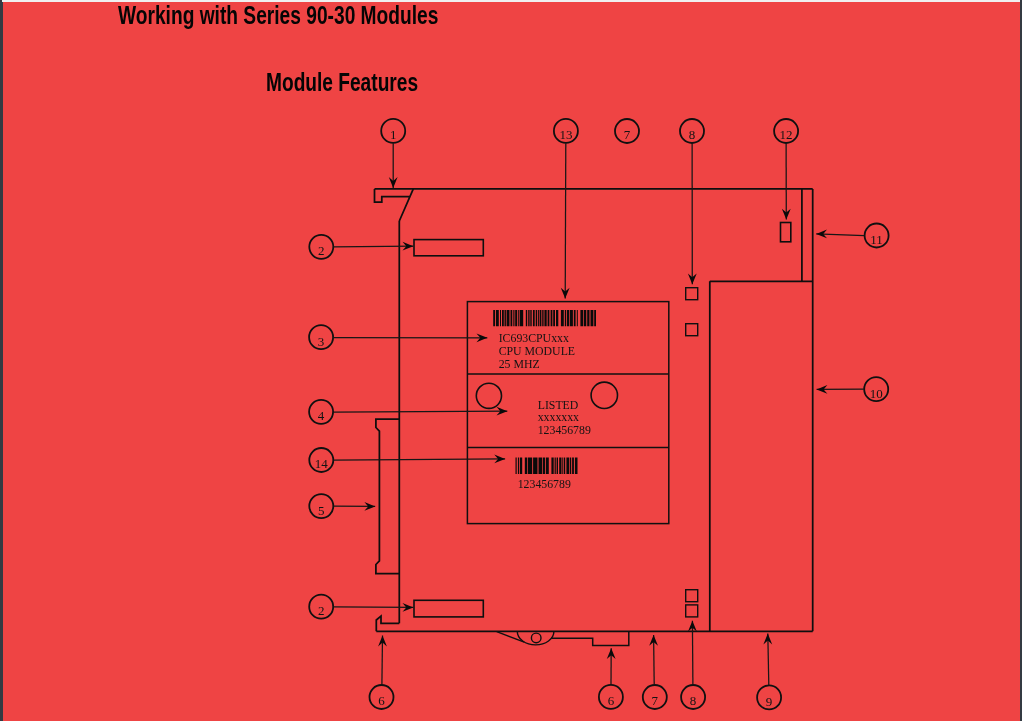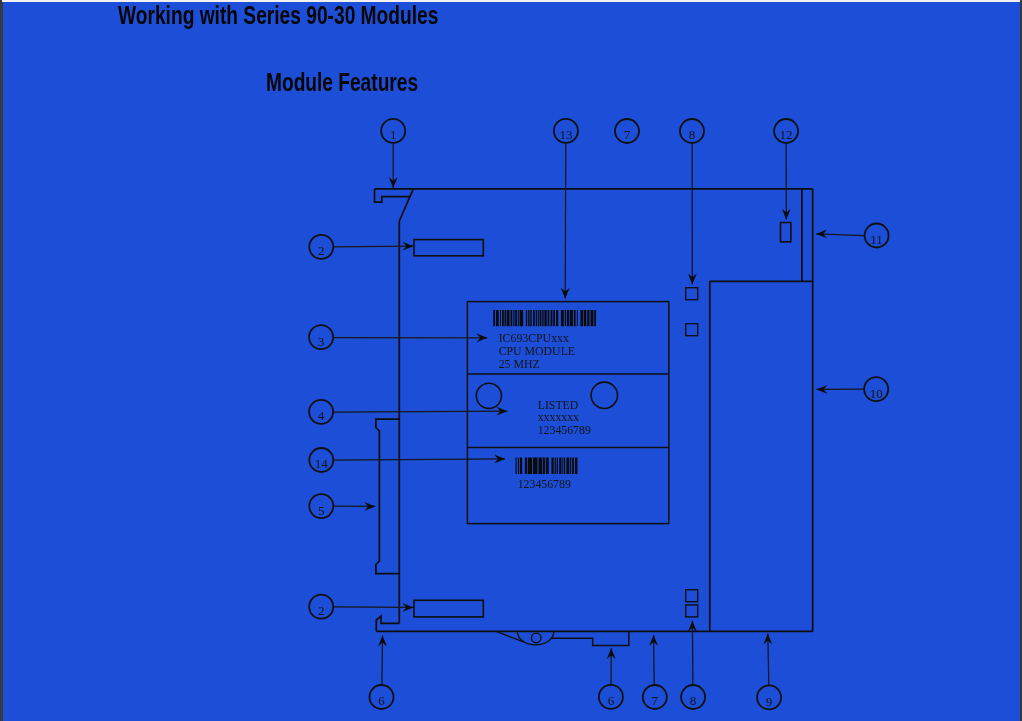--- a/index.html
+++ b/index.html
@@ -1,16 +1,16 @@
 <!DOCTYPE html>
 <html><head>
 <meta charset="utf-8">
 <style>
 html,body{margin:0;padding:0;background:#fff;width:1022px;height:721px;overflow:hidden;}
-.pg{position:relative;width:1022px;height:721px;background:#1d4ed8;font-family:"Liberation Sans",sans-serif;}
+.pg{position:relative;width:1022px;height:721px;background:#ef4444;font-family:"Liberation Sans",sans-serif;}
 .h1{position:absolute;left:118px;top:1px;font-size:25.5px;font-weight:bold;color:#050505;white-space:nowrap;transform:scaleX(0.752);transform-origin:0 0;}
 .h2{position:absolute;left:266px;top:67px;font-size:26px;font-weight:bold;color:#050505;white-space:nowrap;transform:scaleX(0.736);transform-origin:0 0;}
 svg{position:absolute;left:0;top:0;}
 svg text{font-family:"Liberation Serif",serif;fill:#131313;}
 .num{font-size:13px;text-anchor:middle;}
 .lab{font-size:11.8px;}
 </style>
 </head>
 <body>
 <div class="pg">

